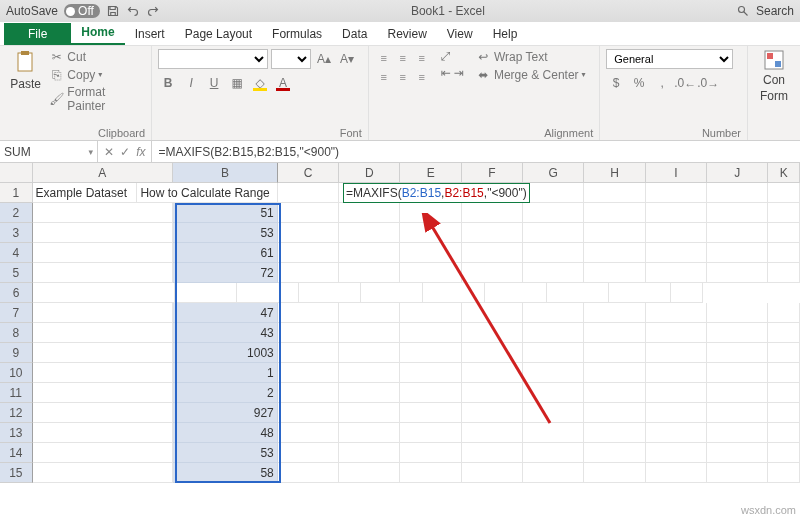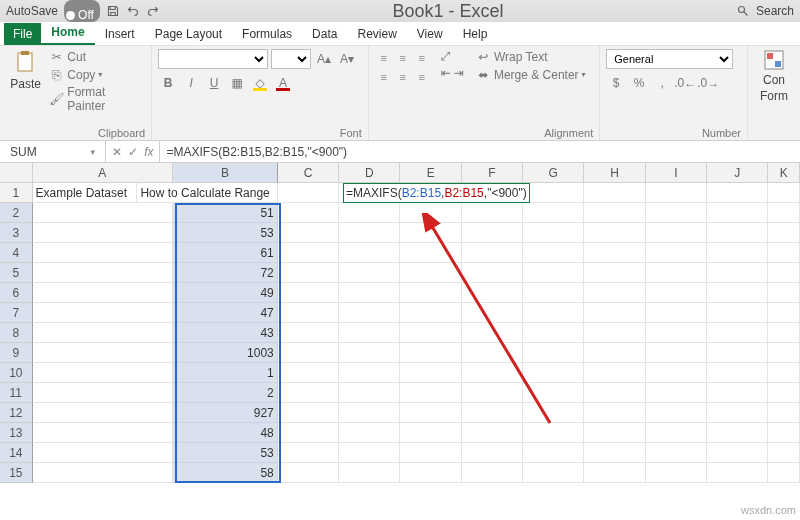--- a/index.html
+++ b/index.html
@@ -1,41 +1,41 @@
 <!DOCTYPE html>
 <html><head>
 <meta charset="utf-8">
 <style>
 *{box-sizing:border-box;margin:0;padding:0;font-family:"Segoe UI",Arial,sans-serif;font-size:12px;}
 body{background:#fff;width:800px;height:520px;overflow:hidden;position:relative;color:#444;}
 .titlebar{height:22px;background:linear-gradient(#e6e6e6,#dcdcdc);display:flex;align-items:center;padding:0 6px;color:#444;font-size:11px;}
 .titlebar .left,.titlebar .right{display:flex;align-items:center;gap:6px;}
-.titlebar .center{flex:1;text-align:center;font-size:18px;color:#555;}
-.toggle{background:#888;border-radius:8px;color:#fff;padding:8px 6px 0 2px;font-size:10px;display:flex;align-items:center;gap:3px;}
+.titlebar .center{flex:1;text-align:center;font-size:12px;color:#555;}
+.toggle{background:#888;border-radius:8px;color:#fff;padding:0 6px 0 2px;font-size:10px;display:flex;align-items:center;gap:3px;}
 .toggle::before{content:"";width:9px;height:9px;background:#fff;border-radius:50%;display:inline-block;}
 .qat-ico{width:14px;height:14px;display:inline-flex;align-items:center;justify-content:center;color:#666;}
 .menubar{height:24px;background:#fff;display:flex;align-items:flex-end;padding:0 4px;border-bottom:1px solid #e1e1e1;}
 .menubar .tab{padding:4px 10px;color:#333;font-size:12px;}
-.menubar .tab:first-child{background:#107c41;color:#fff;padding:4px 9px;margin-top:20px;}
+.menubar .tab:first-child{background:#107c41;color:#fff;padding:4px 24px;margin-top:20px;}
 .menubar .tab.active{border-bottom:2px solid #107c41;color:#107c41;font-weight:600;}
 .ribbon{height:95px;background:#f3f2f1;display:flex;border-bottom:1px solid #d0d0d0;}
 .rgroup{display:flex;flex-direction:column;justify-content:space-between;padding:3px 6px 1px 6px;border-right:1px solid #e1e1e1;}
 .rgroup .rbody{flex:1;display:flex;align-items:flex-start;gap:4px;}
 .rgroup .rlabel{text-align:right;font-size:11px;color:#777;padding-top:2px;}
 .btn-lg{display:flex;flex-direction:column;align-items:center;justify-content:center;width:40px;color:#444;gap:2px;}
 .btn-stk{display:flex;flex-direction:column;gap:3px;justify-content:flex-start;}
 .btn-stk div,.row div{display:flex;align-items:center;gap:3px;color:#777;font-size:11px;}
 .ico{width:15px;height:15px;display:inline-flex;align-items:center;justify-content:center;}
 .row{display:flex;align-items:center;gap:3px;}
 select.fake{border:1px solid #c0c0c0;font-size:11px;height:20px;padding:0 3px;background:#fff;}
 .fmtbtn{width:20px;height:20px;border:1px solid transparent;display:inline-flex;align-items:center;justify-content:center;color:#777;}
 .align-grid{display:grid;grid-template-columns:repeat(3,18px);grid-template-rows:repeat(2,18px);gap:1px;}
 .align-grid span{display:flex;align-items:center;justify-content:center;color:#888;font-size:11px;}
 .namebar{height:22px;display:flex;align-items:stretch;border-bottom:1px solid #d0d0d0;}
-.namebox{width:106px;border-right:1px solid #d0d0d0;display:flex;align-items:center;padding:0 10px;justify-content:space-between;}
+.namebox{width:98px;border-right:1px solid #d0d0d0;display:flex;align-items:center;padding:0 4px;justify-content:space-between;}
 .fx-btns{display:flex;align-items:center;gap:6px;padding:0 6px;color:#888;border-right:1px solid #d0d0d0;}
 .fx-input{flex:1;display:flex;align-items:center;padding:0 6px;}
 .grid{position:relative;}
 .colhdrs{display:flex;height:20px;background:#f3f2f1;}
 .rowhdr{width:33px;background:#f3f2f1;border-right:1px solid #d0d0d0;border-bottom:1px solid #d0d0d0;text-align:center;line-height:20px;color:#555;}
 .colhdr{border-right:1px solid #d0d0d0;border-bottom:1px solid #d0d0d0;text-align:center;line-height:20px;color:#555;}
 .corner{width:33px;background:#f3f2f1;border-right:1px solid #d0d0d0;border-bottom:1px solid #d0d0d0;}
 .colA{width:142px;}.colB{width:106px;}.colC{width:62px;}.colD{width:62px;}.colE{width:62px;}.colF{width:62px;}.colG{width:62px;}.colH{width:62px;}.colI{width:62px;}.colJ{width:62px;}.colK{width:32px;}
 .grow{display:flex;height:20px;}
 .cell{border-right:1px solid #e4e4e4;border-bottom:1px solid #e4e4e4;padding:0 3px;line-height:20px;white-space:nowrap;overflow:visible;color:#333;}
@@ -310,21 +310,20 @@
         <div class="cell colF"></div>
         <div class="cell colG"></div>
         <div class="cell colH"></div>
         <div class="cell colI"></div>
         <div class="cell colJ"></div>
         <div class="cell colK"></div>
       </div>
       <div class="grow">
         <div class="rowhdr rowhd-sel">6</div>
         <div class="cell colA"></div>
-        <div class="cell colB r sel">49</div>
         <div class="cell colC"></div>
         <div class="cell colD"></div>
         <div class="cell colE"></div>
         <div class="cell colF"></div>
         <div class="cell colG"></div>
         <div class="cell colH"></div>
         <div class="cell colI"></div>
         <div class="cell colJ"></div>
         <div class="cell colK"></div>
       </div>

